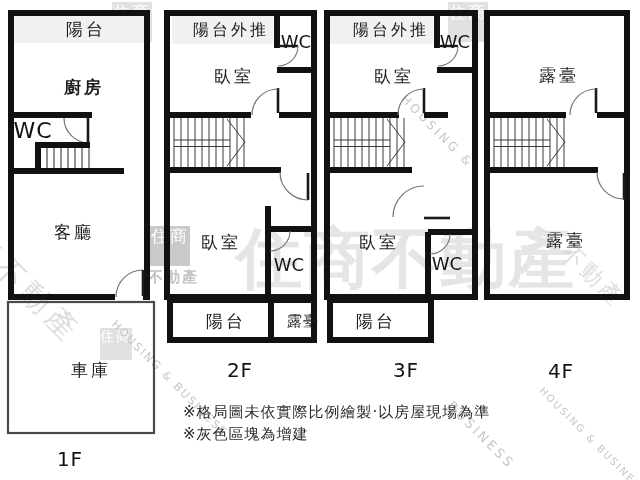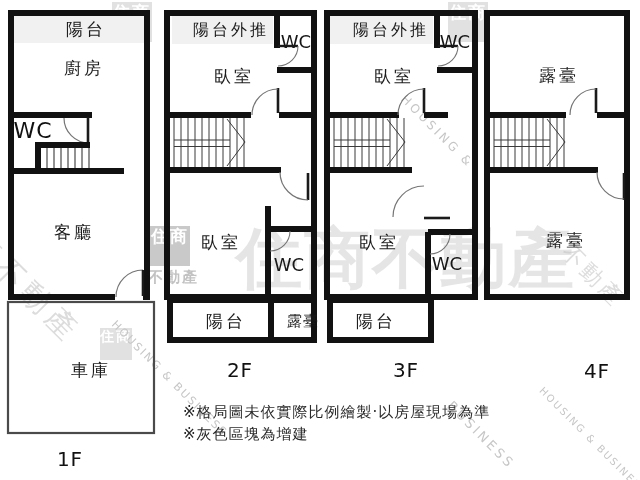--- a/index.html
+++ b/index.html
@@ -8,21 +8,21 @@
   #plan-svg{position:absolute;left:0;top:0;}
   .lbl{position:absolute;transform:translate(-50%,-50%);color:#1b1b1b;white-space:nowrap;z-index:3;}
   .cjk{font-size:17px;letter-spacing:3px;padding-left:20px;}
   .wc{font-size:18px;letter-spacing:0;color:#171717;}
   .wc-big{font-size:22px;letter-spacing:1px;color:#111;}
   .floor{font-size:20px;letter-spacing:1px;color:#111;font-weight:500;}
   .note{position:absolute;left:183px;font-size:15px;color:#2a2a2a;letter-spacing:1px;z-index:3;}
   
   .wm{position:absolute;color:#c6c6c6;pointer-events:none;z-index:1;}
   .wm-diag{transform:rotate(45deg);transform-origin:left top;white-space:nowrap;}
-  .wm-logo{width:40px;height:40px;background:#c9c9c9;color:#ffffff;font-weight:bold;
+  .wm-logo{width:40px;height:40px;background:#c9c9c9;color:#ffffff;font-weight:normal;
            font-size:17px;line-height:19px;text-align:center;word-break:break-all;
            padding-top:1px;box-sizing:border-box;letter-spacing:2px;}
   .wm-logo-sub{font-size:15px;letter-spacing:2px;color:#c2c2c2;font-weight:bold;}
   .wm-big{font-size:66px;letter-spacing:2px;color:#bdbdbd;opacity:.38;font-weight:bold;white-space:nowrap;}
   .wm-sm{opacity:.55;}
 </style>
 </head>
 <body>
 
 <div id="canvas">
@@ -138,21 +138,21 @@
           <path d="M565,142 L547,119 M565,142 L547,166" stroke="#3a3a3a" stroke-width="1"></path>
         </g>
         <path d="M490,170 L598,170" stroke="#111" stroke-width="6"></path>
         <path d="M624,173 L624,200" stroke="#1a1a1a" stroke-width="2.6"></path>
         <path d="M597,172 A27,27 0 0 0 624,199" stroke="#757575" stroke-width="1.2"></path>
       </g>
     </g>
   </svg>
 
   <span class="lbl cjk" style="left:76px;top:29px;">陽台</span>
-  <span class="lbl cjk" style="left:74px;top:68px;">廚房</span>
+  <span class="lbl cjk" style="left:74px;top:87px;font-weight:bold;">廚房</span>
   <span class="lbl wc-big" style="left:33px;top:130px;">WC</span>
   <span class="lbl cjk" style="left:64px;top:232px;">客廳</span>
   <span class="lbl cjk" style="left:81px;top:370px;font-family:Liberation Mono, monospace;">車庫</span>
   <span class="lbl floor" style="left:70px;top:459px;text-align:center;">1F</span>
 
   <span class="lbl cjk" style="left:221px;top:30px;font-size:16px;">陽台外推</span>
   <span class="lbl wc" style="left:296px;top:41px;">WC</span>
   <span class="lbl cjk" style="left:224px;top:76px;">臥室</span>
   <span class="lbl cjk" style="left:211px;top:242px;">臥室</span>
   <span class="lbl wc" style="left:289px;top:264px;">WC</span>
@@ -163,18 +163,18 @@
   <span class="lbl cjk" style="left:381px;top:30px;font-size:16px;">陽台外推</span>
   <span class="lbl wc" style="left:455px;top:41px;">WC</span>
   <span class="lbl cjk" style="left:384px;top:76px;">臥室</span>
   <span class="lbl cjk" style="left:369px;top:242px;">臥室</span>
   <span class="lbl wc" style="left:447px;top:263px;">WC</span>
   <span class="lbl cjk" style="left:366px;top:321px;">陽台</span>
   <span class="lbl floor" style="left:406px;top:370px;">3F</span>
 
   <span class="lbl cjk" style="left:549px;top:75px;">露臺</span>
   <span class="lbl cjk" style="left:556px;top:240px;">露臺</span>
-  <span class="lbl floor" style="left:561px;top:371px;margin-left:36px;">4F</span>
+  <span class="lbl floor" style="left:561px;top:371px;">4F</span>
 
   <div class="note" style="top:425px;">※灰色區塊為增建</div>
   <div class="note" style="top:403px;">※格局圖未依實際比例繪製·以房屋現場為準</div>
 
 </div>
 
 </body></html>

